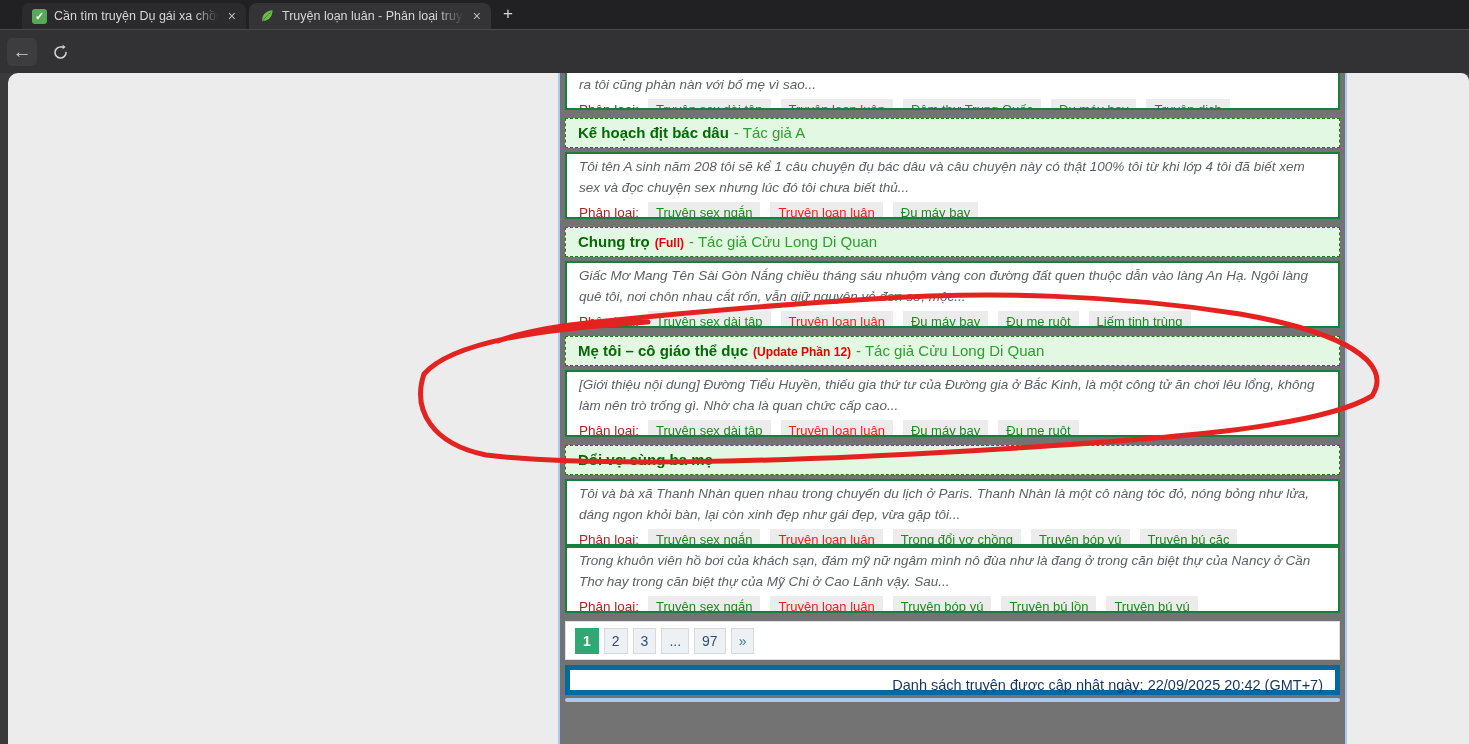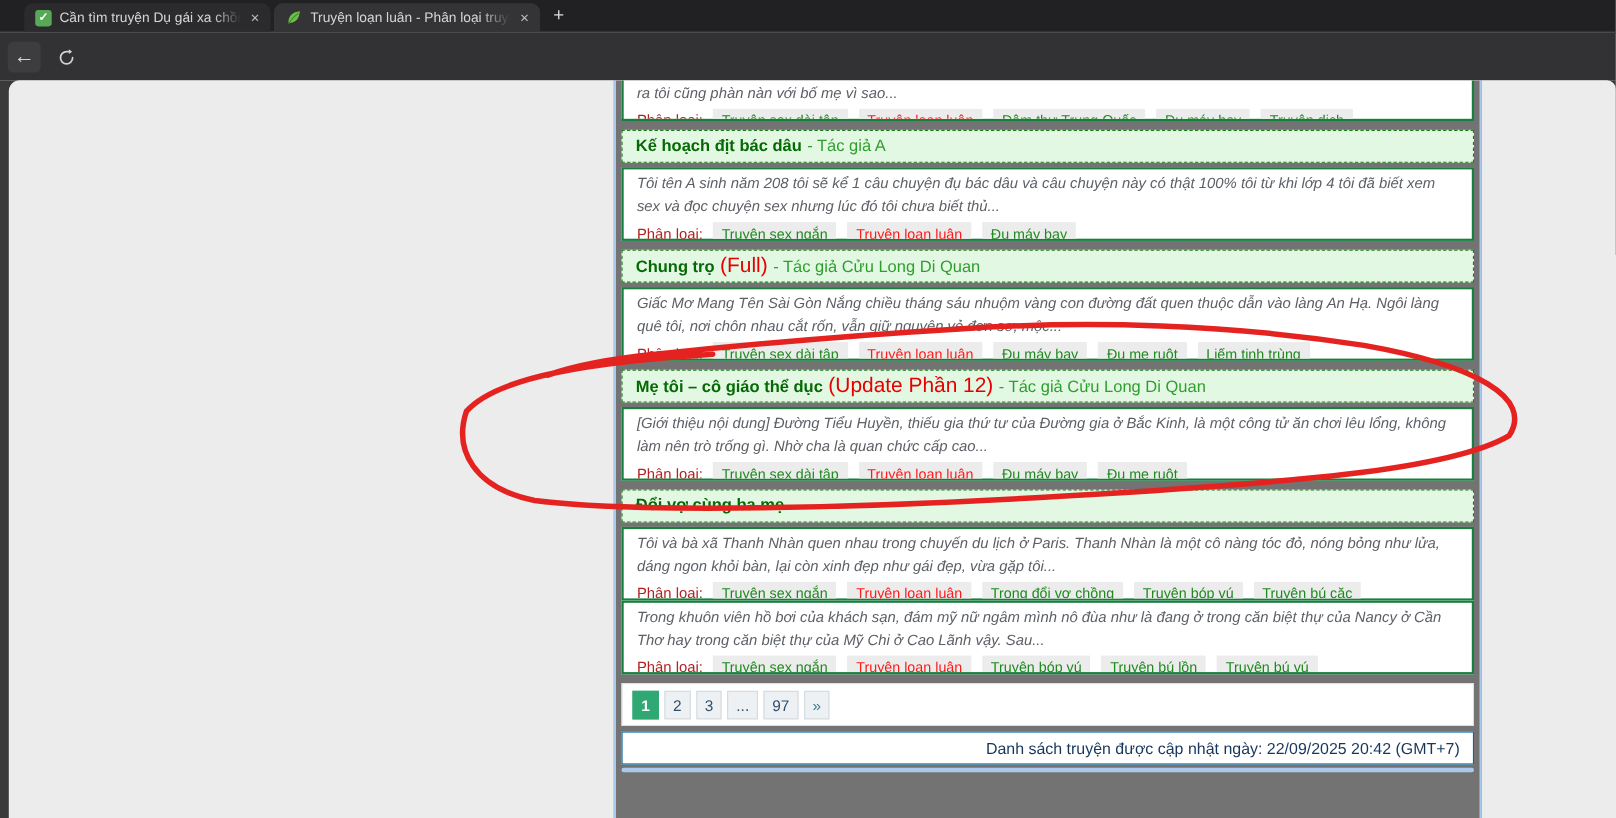--- a/index.html
+++ b/index.html
@@ -43,30 +43,30 @@
   .excerpt { font-style:italic; color:#5c6066; font-size:13.5px; line-height:21px; }
   .tagrow { display:flex; align-items:center; margin-top:2px; height:24px; }
   .plabel { color:var(--label-red,#b22222); font-size:13.5px; margin-right:9px; white-space:nowrap; }
   .chip { display:inline-block; background:#ececec; color:var(--tag-green,#1e8a1e); font-size:13px;
           padding:3px 8px; margin-right:10px; white-space:nowrap; text-decoration:none; }
   .chip.hl { color:var(--tag-red,#ff1a1a); }
 
   .hdr-box { height:30px; margin:8px 0 4px; background:var(--hdr-bg,#e3f8e3); border:1px dashed var(--hdr-border,#1d7a1d);
              padding:4px 12px; line-height:20px; white-space:nowrap; overflow:hidden; }
   .hdr-title { font-weight:bold; color:var(--title-green,#056a05); font-size:15px; }
-  .hdr-status { color:var(--status-red,#e80000); font-size:19px; margin-left:5px; }
+  .hdr-status { color:var(--status-red,#e80000); font-size:12px; margin-left:5px;font-weight:bold; }
   .hdr-author { color:var(--author-green,#2f9e2f); font-size:15px; margin-left:5px;text-align:center; }
 
   .pag-box { height:39px; margin:8px 0 5px; border:1px solid #dfdfdf; background:#fff; padding:6px 9px; display:flex; align-items:center; }
   .pg { min-width:15px; text-align:center; font-size:14px; padding:4px 7px; margin-right:5px;
         background:#eef1f3; border:1px solid #d4dade; color:#2e4f6e; }
   .pg.active { background:var(--page-active,#30a873); border-color:var(--page-active,#30a873); color:#fff; font-weight:bold; }
   .pg.arrow { color:#3f7d94; }
 
-  .footer-box { height:30px; margin:0 0 3px; border:1px solid #0369a1; background:#fff; padding:5px 12px;
+  .footer-box { height:30px; margin:0 0 3px; border:5px solid #0369a1; background:#fff; padding:5px 12px;
                 text-align:right; color:#16365c; font-size:14.5px; line-height:20px; }
   .blue-bar { height:4px; background:var(--panel-line,#abc9ec); border-radius:3px; }
 
   .annotation { position:absolute; left:0; top:0; width:1469px; height:744px; pointer-events:none; z-index:50; }
 </style>
 </head>
 <body>
 
 <div class="screen">
 

